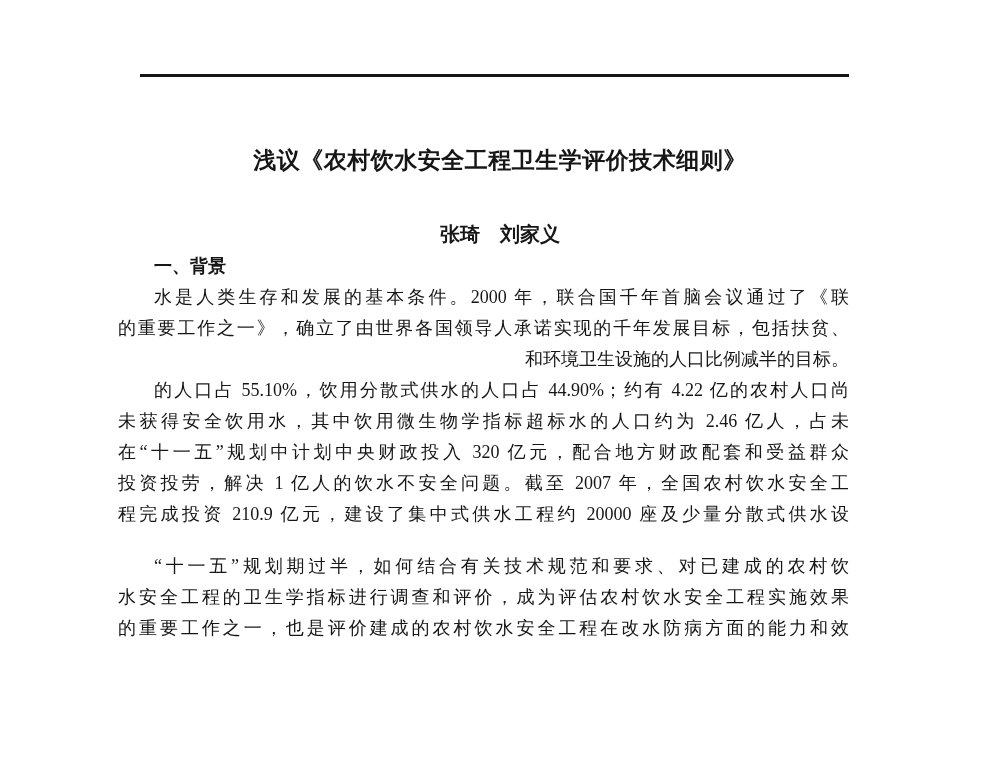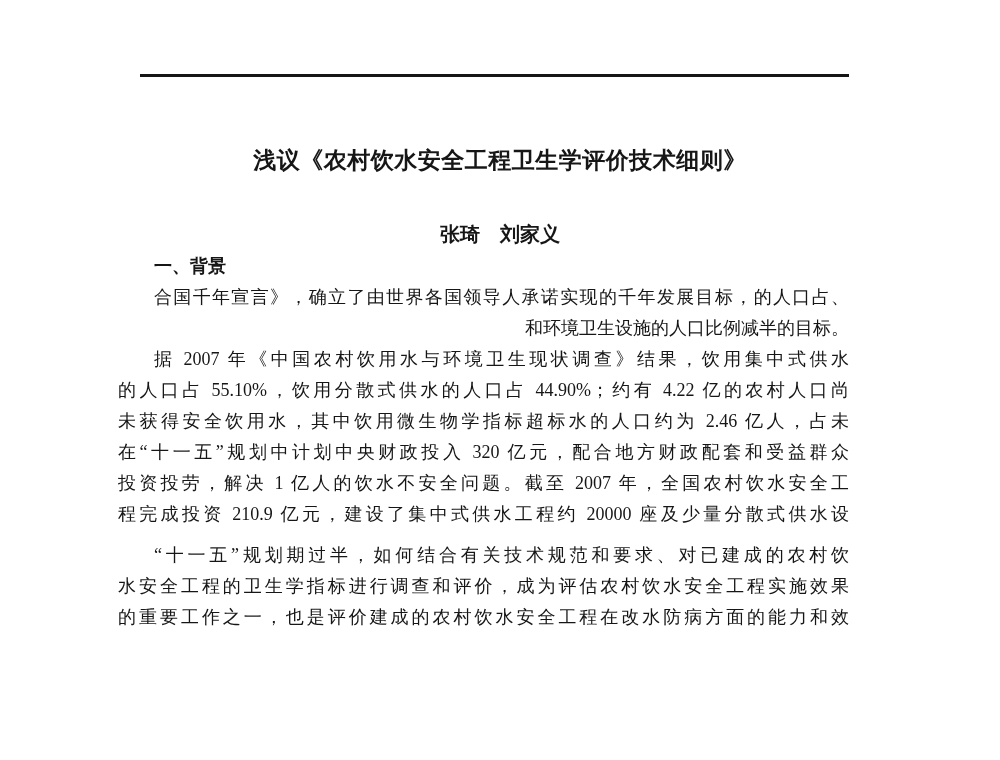--- a/index.html
+++ b/index.html
@@ -55,21 +55,21 @@
     width: 731px;
     font-size: 18px;
     line-height: 31px;
   }
   .section-heading {
     font-weight: bold;
     text-indent: 2em;
     white-space: nowrap;
   }
   .paragraph { margin: 0; }
-  .paragraph:last-child { margin-top: 10px; }
+  .paragraph:last-child { margin-top: 21px; }
   .line {
     white-space: nowrap;
     text-align: right;
   }
   .line.fill {
     text-align: justify;
     text-align-last: justify;
     text-justify: inter-character;
   }
   .paragraph .line:first-child { text-indent: 2em; }
@@ -78,25 +78,25 @@
 <body>
 
 <div class="page">
   <div class="top-rule"></div>
   <h1 class="doc-title">浅议《农村饮水安全工程卫生学评价技术细则》</h1>
   <div class="doc-authors">张琦　刘家义</div>
   <div class="doc-content">
     <div class="section-heading">一、背景</div>
     <div>
         <div class="paragraph">
-          <div class="line fill">合国千年宣言》，确立了由世界各国领导人承诺实现的千年发展目标，的人口占、</div>
+          <div class="line fill">水是人类生存和发展的基本条件。2000 年，联合国千年首脑会议通过了《联</div>
+          <div class="line fill">的重要工作之一》，确立了由世界各国领导人承诺实现的千年发展目标，包括扶贫、</div>
           <div class="line">和环境卫生设施的人口比例减半的目标。</div>
         </div>
         <div class="paragraph">
-          <div class="line fill">据 2007 年《中国农村饮用水与环境卫生现状调查》结果，饮用集中式供水</div>
           <div class="line fill">的人口占 55.10%，饮用分散式供水的人口占 44.90%；约有 4.22 亿的农村人口尚</div>
           <div class="line fill">未获得安全饮用水，其中饮用微生物学指标超标水的人口约为 2.46 亿人，占未</div>
           <div class="line fill">在“十一五”规划中计划中央财政投入 320 亿元，配合地方财政配套和受益群众</div>
           <div class="line fill">投资投劳，解决 1 亿人的饮水不安全问题。截至 2007 年，全国农村饮水安全工</div>
           <div class="line fill">程完成投资 210.9 亿元，建设了集中式供水工程约 20000 座及少量分散式供水设</div>
         </div>
         <div class="paragraph">
           <div class="line fill">“十一五”规划期过半，如何结合有关技术规范和要求、对已建成的农村饮</div>
           <div class="line fill">水安全工程的卫生学指标进行调查和评价，成为评估农村饮水安全工程实施效果</div>
           <div class="line fill">的重要工作之一，也是评价建成的农村饮水安全工程在改水防病方面的能力和效</div>

